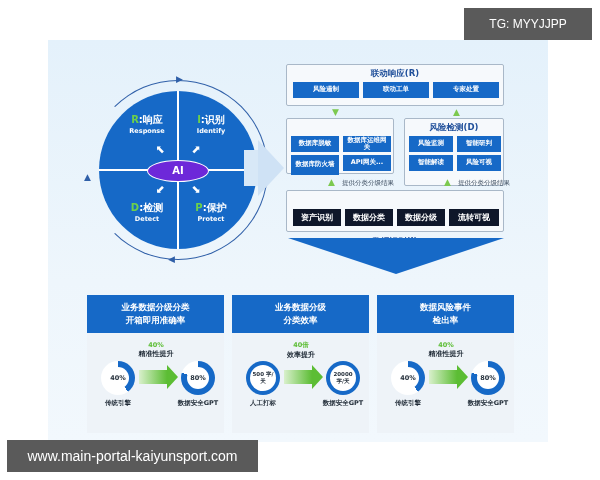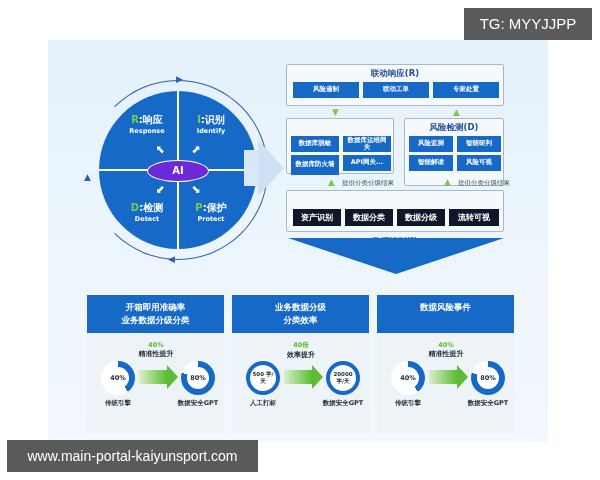--- a/index.html
+++ b/index.html
@@ -99,21 +99,21 @@
       position: absolute; left: 80px; top: 70px; width: 0; height: 0;
       border-top: 12px solid transparent; border-bottom: 12px solid transparent; border-left: 11px solid #5cbd34;
     }
     .cap { position: absolute; top: 104px; font-size: 6.5px; font-weight: bold; color: #1f2a36; text-align: center; width: 50px; }
     .cap-left { left: 6px; }
     .cap-right { left: 86px; }
 
     
     .wm-top {
       position: absolute; left: 464px; top: 8px; width: 128px; height: 32px; background: #5a5a5a; color: #fff;
-      font-family: "Liberation Sans", sans-serif; font-size: 15px; line-height: 32px; text-align: center;
+      font-family: "Liberation Sans", sans-serif; font-size: 12px; line-height: 32px; text-align: center;
     }
     .wm-bottom {
       position: absolute; left: 7px; top: 440px; width: 251px; height: 32px; background: #5a5a5a; color: #fff;
       font-family: "Liberation Sans", sans-serif; font-size: 14px; line-height: 32px; text-align: center;
     }
   </style>
 </head>
 <body>
 
 <div class="canvas">
@@ -187,22 +187,22 @@
     <div class="btn-green" style="left:6px;top:18px;width:48px;height:17px;">资产识别</div>
     <div class="btn-green" style="left:58px;top:18px;width:48px;height:17px;">数据分类</div>
     <div class="btn-green" style="left:110px;top:18px;width:48px;height:17px;">数据分级</div>
     <div class="btn-green" style="left:162px;top:18px;width:50px;height:17px;">流转可视</div>
   </div>
 
   <div class="funnel"></div>
 
   <div class="card" style="left:39px;">
     <div class="card-head">
+      <div>业务数据分级分类</div>
       <div>开箱即用准确率</div>
-      <div>业务数据分级分类</div>
     </div>
     <div class="gain">
       <div class="v">40%</div>
       <div class="l">精准性提升</div>
     </div>
     <div class="donut donut-left" style="background:conic-gradient(#1669c7 0 40%, #ffffff 40% 100%);">
       <div class="inner">40%</div>
     </div>
     <div class="green-arrow"></div>
     <div class="green-arrow-head"></div>
@@ -230,20 +230,21 @@
     <div class="donut donut-right ring-full">
       <div class="inner">20000 字/天</div>
     </div>
     <div class="cap cap-left">人工打标</div>
     <div class="cap cap-right">数据安全GPT</div>
   </div>
 
   <div class="card" style="left:329px;">
     <div class="card-head">
       <div>数据风险事件</div>
+      <div>检出率</div>
     </div>
     <div class="gain">
       <div class="v">40%</div>
       <div class="l">精准性提升</div>
     </div>
     <div class="donut donut-left" style="background:conic-gradient(#1669c7 0 40%, #ffffff 40% 100%);">
       <div class="inner">40%</div>
     </div>
     <div class="green-arrow"></div>
     <div class="green-arrow-head"></div>

